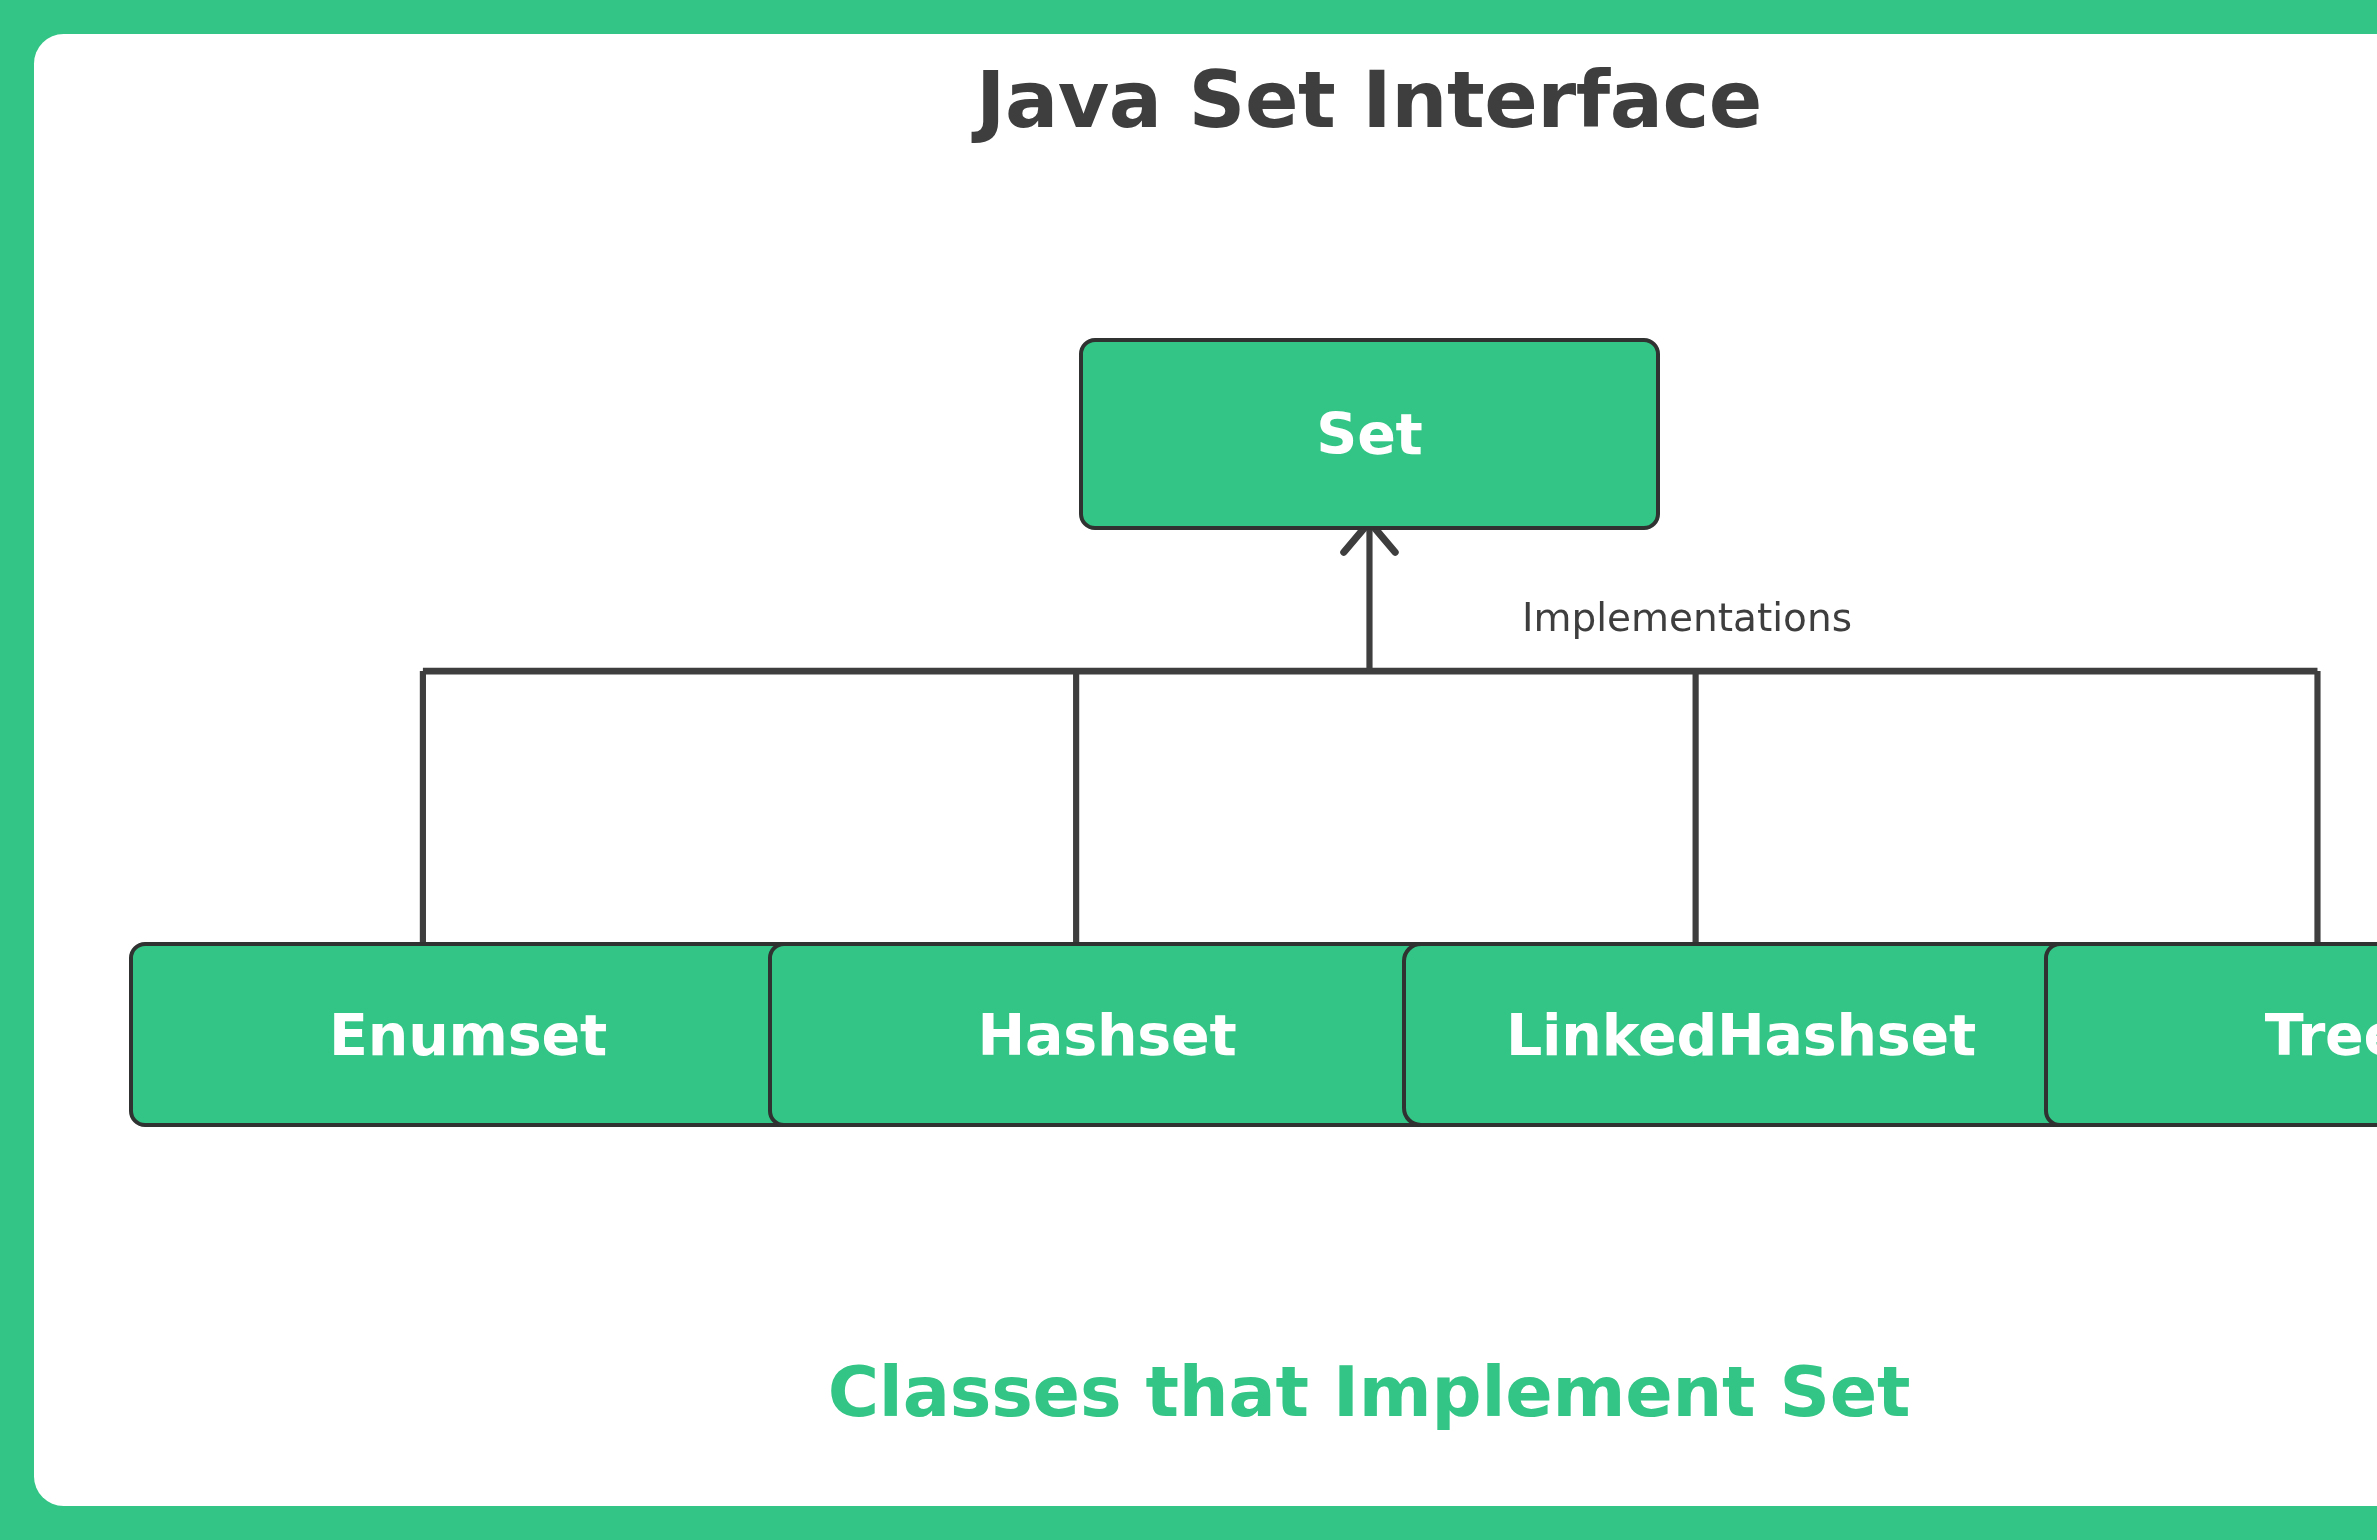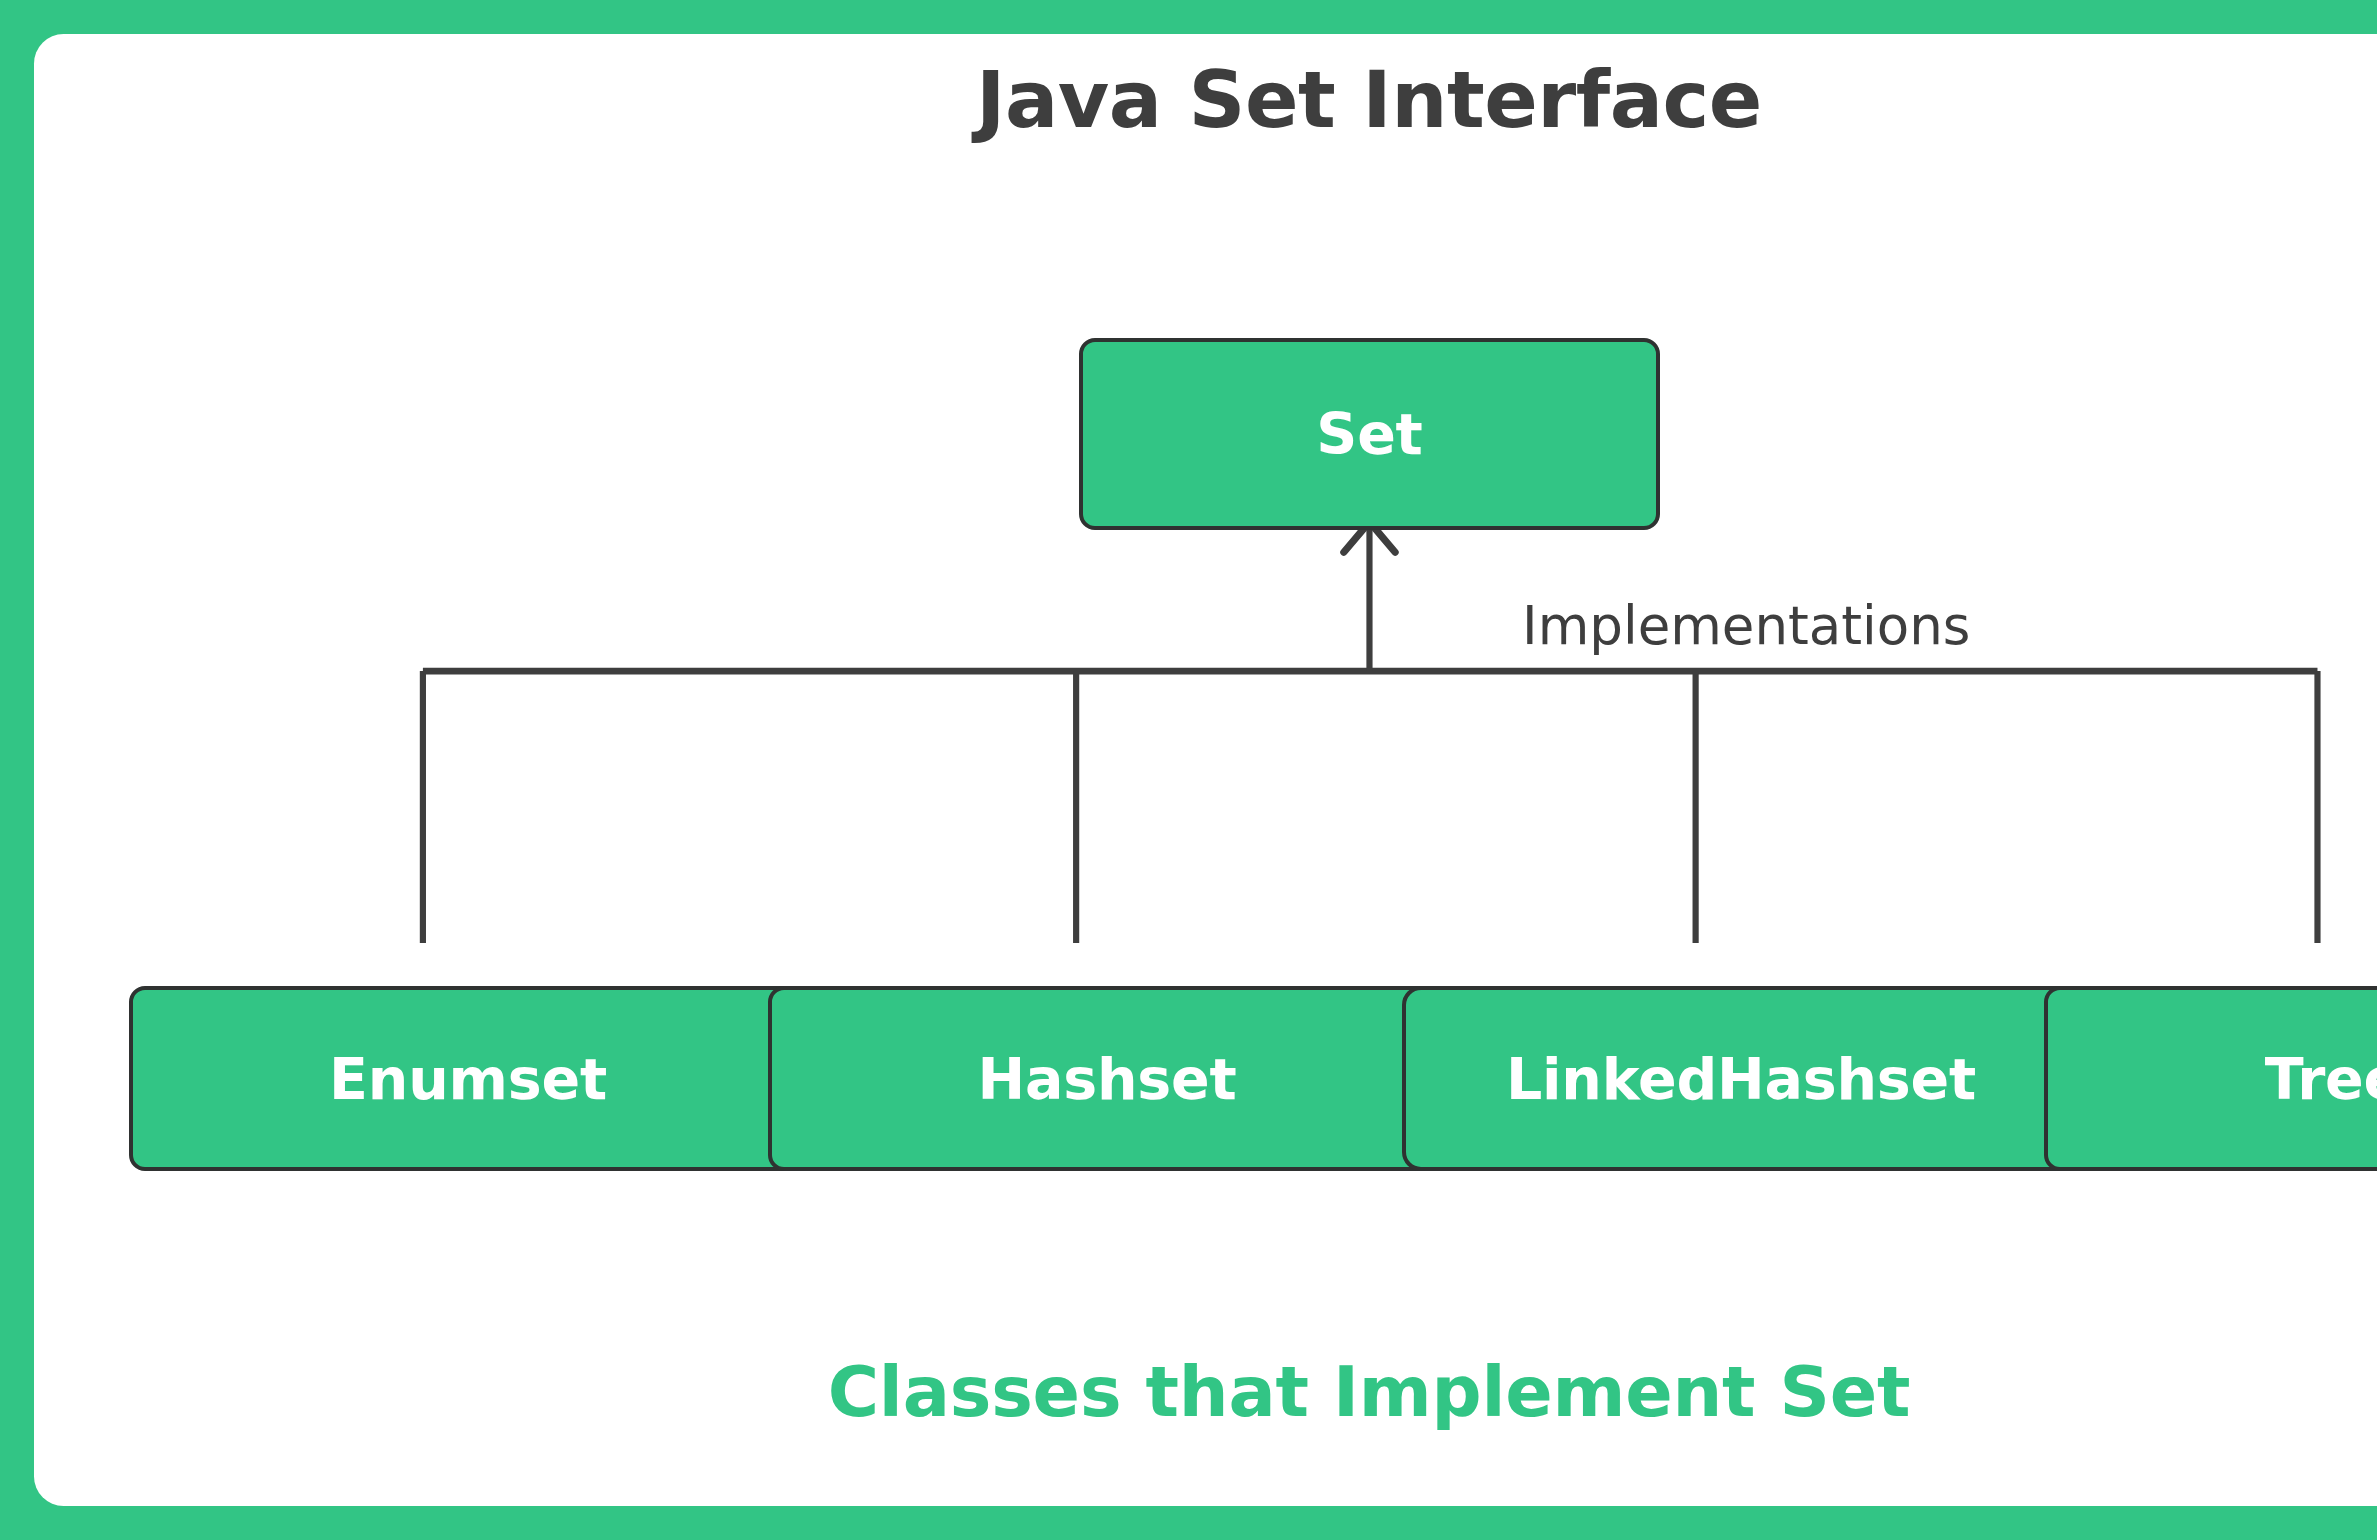--- a/index.html
+++ b/index.html
@@ -80,33 +80,32 @@
     left: 1045px;
     top: 304px;
     width: 581px;
     height: 192px;
   }
 
   .leaf {
     top: 908px;
     width: 678px;
     height: 185px;
-    margin-top: 44px;
   }
 
   #node-enumset      { left: 95px;  }
   #node-hashset      { left: 734px; }
   #node-linkedhashset{ left: 1368px; border-radius: 19px; }
   #node-treeset      { left: 2010px; }
 
   #impl-label {
     position: absolute;
     left: 1488px;
     top: 561px;
-    font-size: 53px;
+    font-size: 39px;
     font-weight: 400;
     color: #3e3e3e;
     white-space: nowrap;
     z-index: 3;
   }
 
   #wires {
     position: absolute;
     left: 0;
     top: 0;

